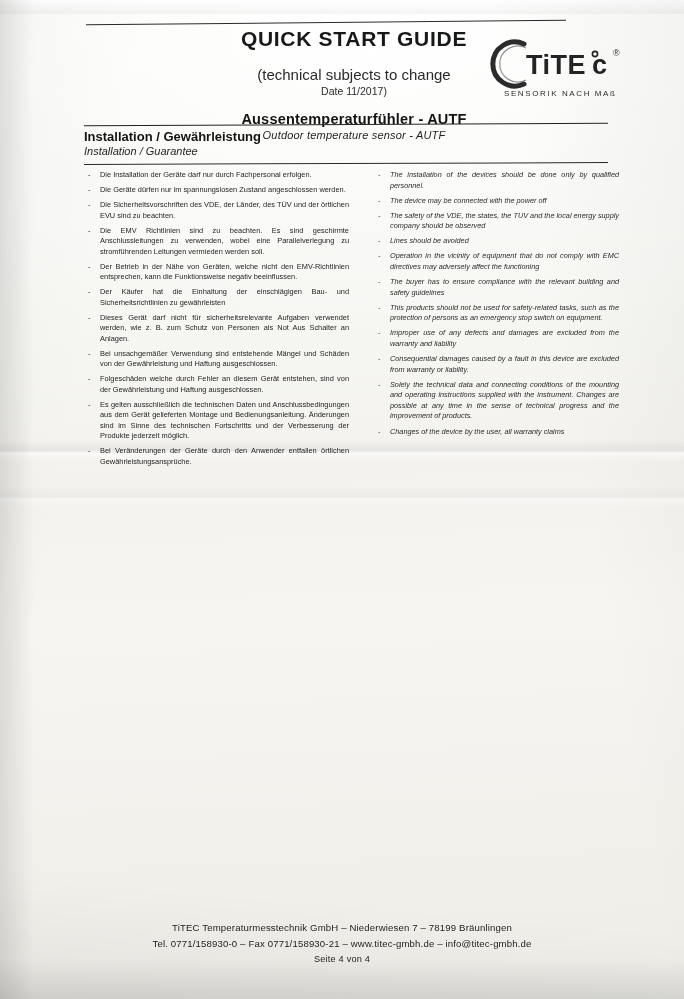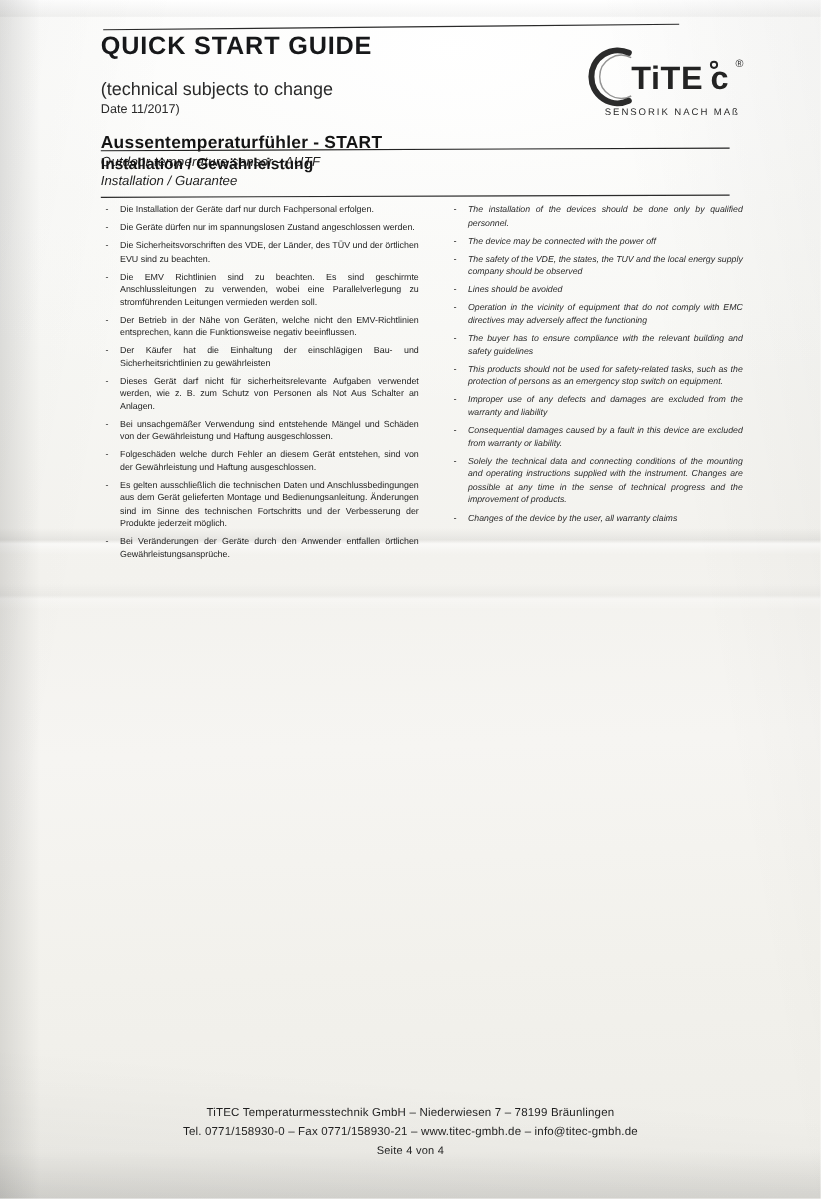--- a/index.html
+++ b/index.html
@@ -60,20 +60,21 @@
     background: linear-gradient(180deg, rgba(255,255,255,0.9) 0%, rgba(0,0,0,0.04) 100%);
     pointer-events: none;
   }
 
   
   .header {
     position: absolute;
     left: 84px;
     top: 28px;
     width: 540px;
+    text-align: center;
   }
   .rule-top {
     position: absolute;
     left: 86px;
     top: 22px;
     width: 480px;
     height: 1px;
     background: #2a2a2a;
     transform: rotate(-0.55deg);
   }
@@ -229,21 +230,21 @@
   <div class="crease c2"></div>
   <div class="shadow-left"></div>
   <div class="shadow-bottom"></div>
 
   <div class="rule-top"></div>
 
   <div class="header">
     <div class="title-main">QUICK START GUIDE</div>
     <div class="subtitle-small">(technical subjects to change</div>
     <div class="date-line">Date 11/2017)</div>
-    <div class="product-de">Aussentemperaturfühler - START</div>
+    <div class="product-de">Aussentemperaturfühler - AUTF</div>
     <div class="product-en">Outdoor temperature sensor - AUTF</div>
   </div>
 
   <div class="logo">
     <svg width="150" height="60" viewBox="0 0 150 60">
       <path d="M42 10 A22 22 0 1 0 42 50" fill="none" stroke="#2b2b2b" stroke-width="5" stroke-linecap="round"></path>
       <path d="M44 14 A18 18 0 1 0 44 46" fill="none" stroke="#2b2b2b" stroke-width="1.2" opacity="0.5"></path>
       <text x="44" y="40" font-family="Liberation Sans, sans-serif" font-size="27" font-weight="bold" fill="#232323" letter-spacing="0.5">TiTE</text>
       <text x="110" y="40" font-family="Liberation Sans, sans-serif" font-size="27" font-weight="bold" fill="#232323">c</text>
       <circle cx="113" cy="20" r="2.6" fill="none" stroke="#232323" stroke-width="1.6"></circle>

